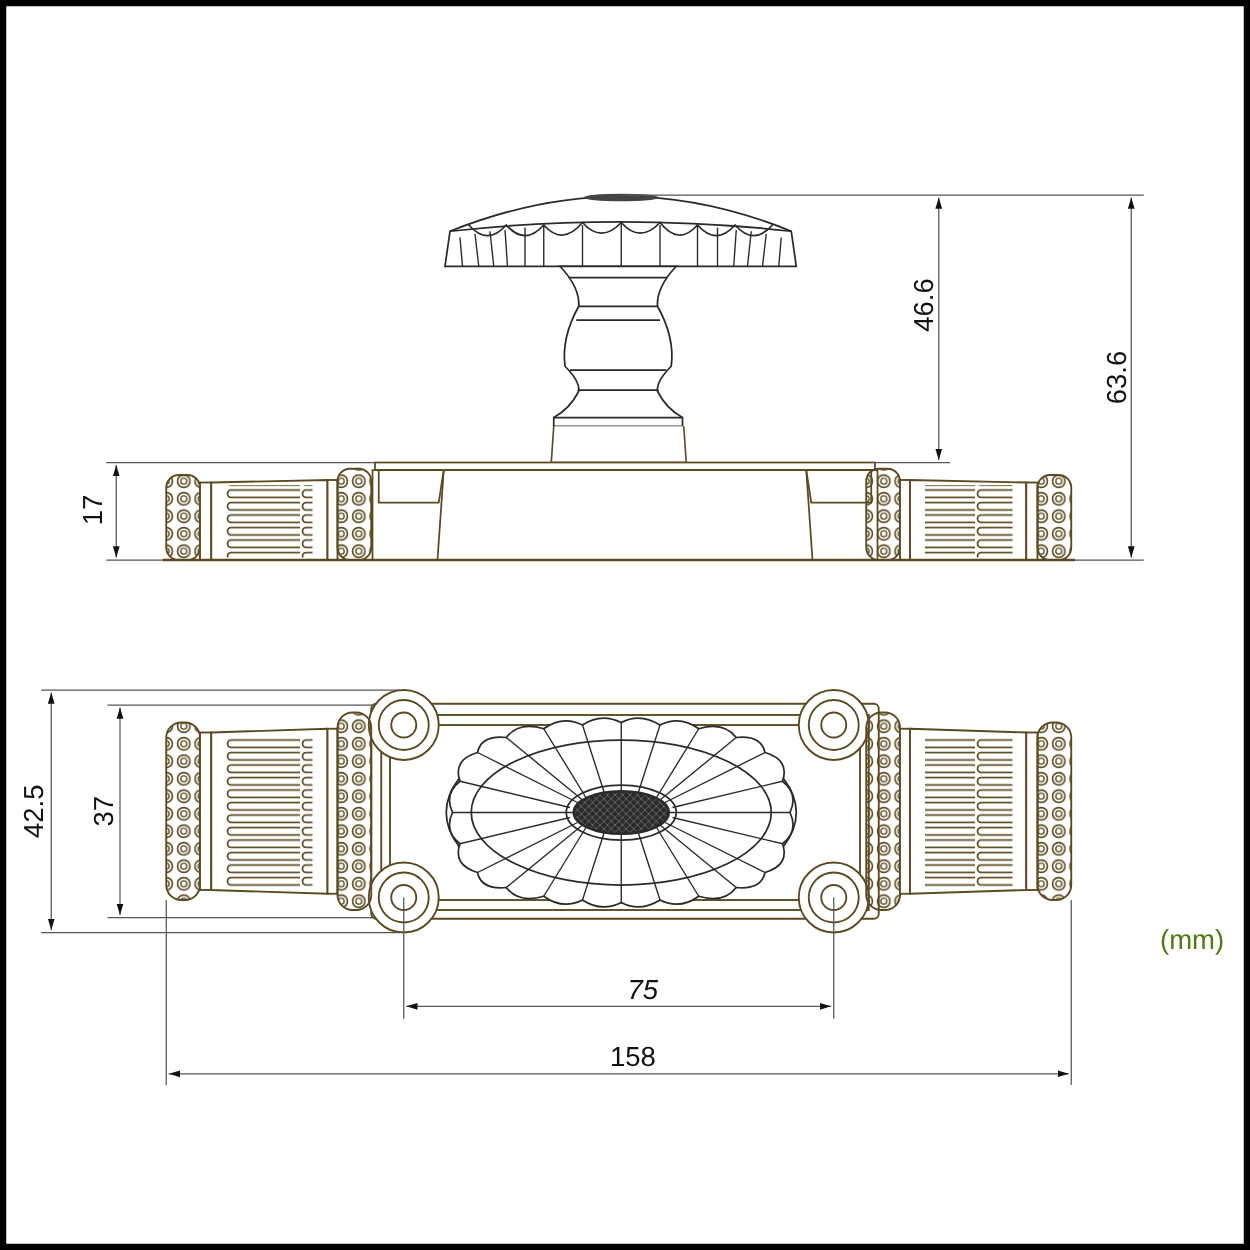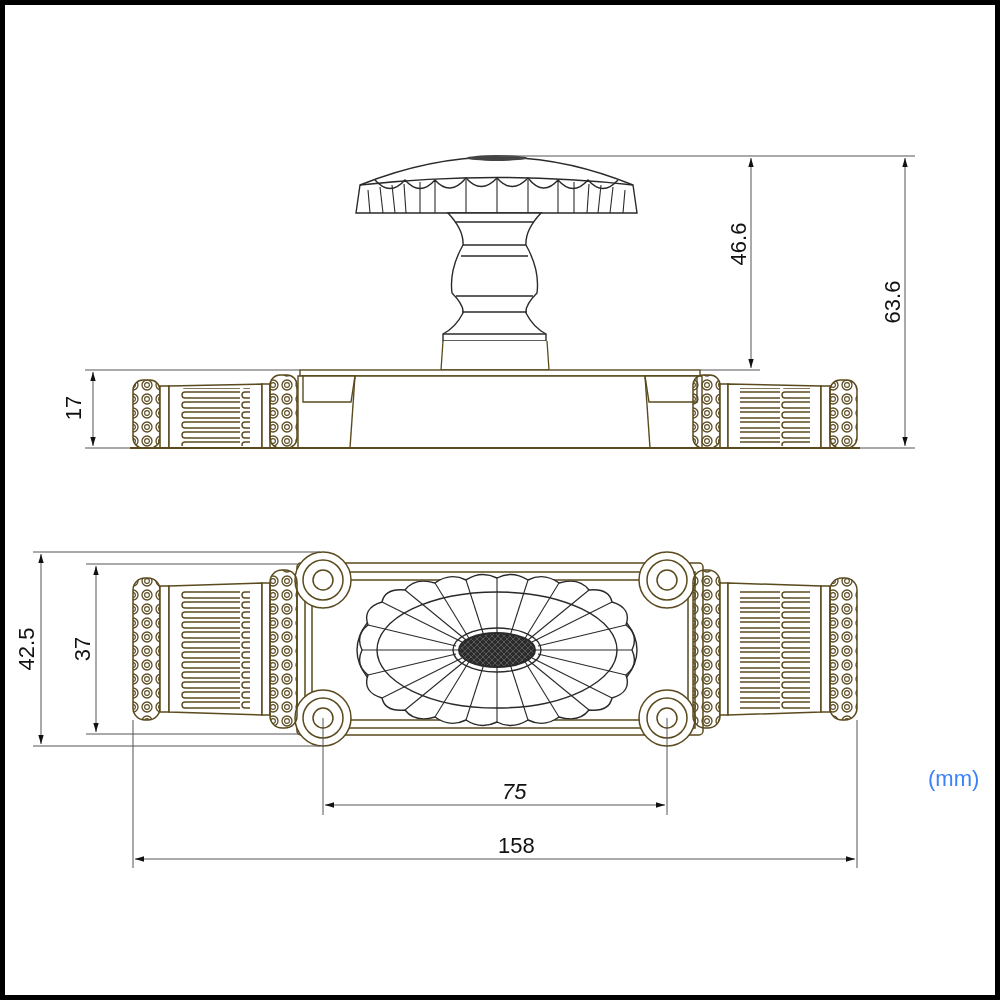--- a/index.html
+++ b/index.html
@@ -1,21 +1,21 @@
 <!DOCTYPE html>
 <html><head>
 <meta charset="utf-8">
 <style>
   html, body { margin: 0; padding: 0; background: #fff; }
   body { width: 1000px; height: 1000px; position: relative; overflow: hidden; font-family: "Liberation Sans", sans-serif; }
   .frame { position: absolute; left: 0; top: 0; width: 1000px; height: 1000px; box-sizing: border-box; border: 5px solid #000; background: #fff; }
   svg { position: absolute; left: 0; top: 0; }
   .dim-label { position: absolute; font-size: 22px; color: #111; white-space: nowrap; line-height: 1; }
   .rot { transform: rotate(-90deg); transform-origin: center center; }
-  .unit { position: absolute; left: 928px; top: 766px; font-size: 22px; color: #3b82f6; }
+  .unit { position: absolute; left: 928px; top: 739px; font-size: 22px; color: #4d7c0f; }
 </style>
 </head>
 <body>
 
 <div class="frame"></div>
 
 <svg width="1000" height="1000" viewBox="0 0 1000 1000">
   <defs>
     <marker id="arr" viewBox="0 0 10 10" refX="10" refY="5" markerWidth="9" markerHeight="9" orient="auto-start-reverse">
       <path d="M0,2 L10,5 L0,8 z" fill="#111"></path>
@@ -205,14 +205,14 @@
     </g>
   </g>
 </svg>
 
 <div class="dim-label rot" style="left:62px; top:397px;">17</div>
 <div class="dim-label rot" style="left:718px; top:233px;">46.6</div>
 <div class="dim-label rot" style="left:872px; top:291px;">63.6</div>
 <div class="dim-label rot" style="left:6px; top:638px;">42.5</div>
 <div class="dim-label rot" style="left:71px; top:638px;">37</div>
 <div class="dim-label" style="left:502px; top:781px;font-style:italic;">75</div>
-<div class="dim-label" style="left:498px; top:835px;">158</div>
+<div class="dim-label" style="left:488px; top:835px;">158</div>
 <div class="unit">(mm)</div>
 
 </body></html>

